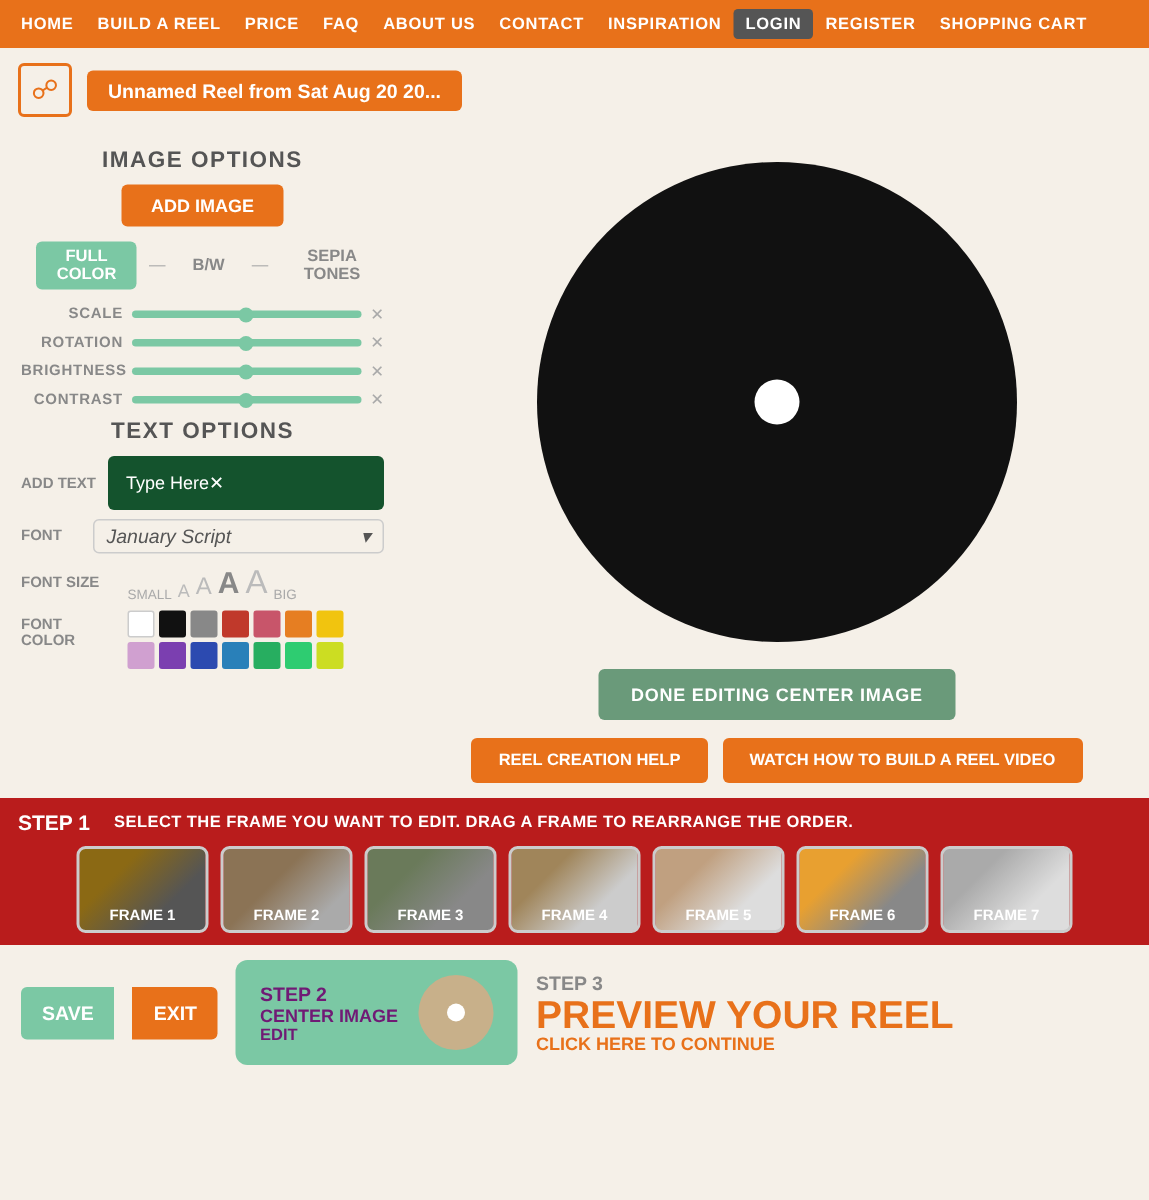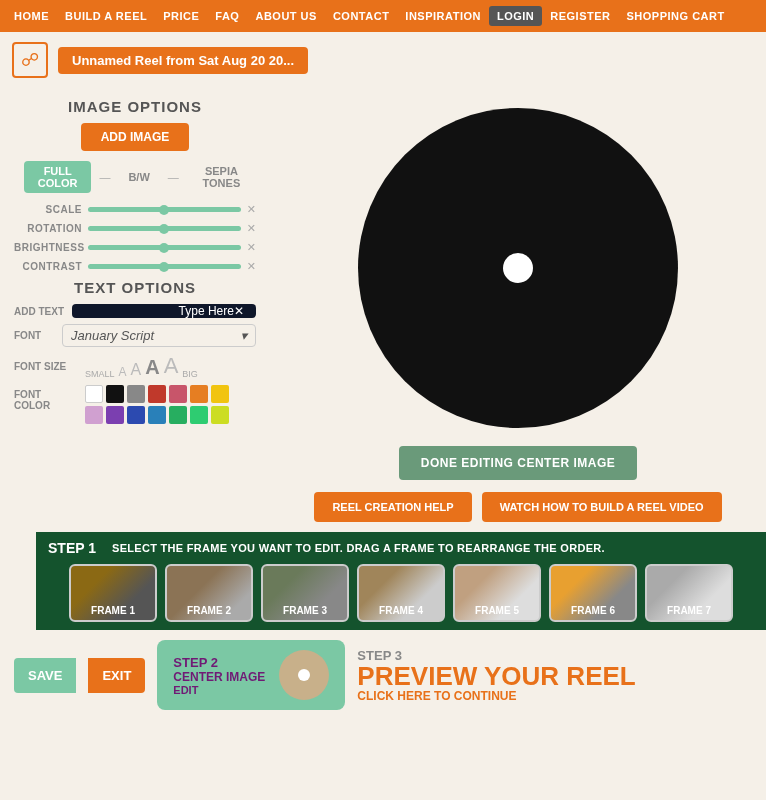--- a/index.html
+++ b/index.html
@@ -175,29 +175,29 @@
       gap: 8px;
       margin-bottom: 6px;
     }
     .add-text-label {
       font-size: 10px;
       font-weight: bold;
       color: #888;
       text-transform: uppercase;
     }
     .type-here-box {
-      background: #0f172a;
-      color: white;
-      padding: 0 12px;
+      background: #14532d;
+      color: white;
+      padding: 11px 12px;
       border-radius: 4px;
       font-size: 12px;
       flex: 1;
       display: flex;
       align-items: center;
-      justify-content: flex-end;
+      justify-content: flex-start;
     }
     .type-here-x {
       color: white;
       cursor: pointer;
       font-size: 12px;
     }
 
     .hint-text {
       font-size: 9px;
       color: #888;
@@ -353,23 +353,22 @@
       padding: 9px 18px;
       border-radius: 4px;
       font-size: 11px;
       font-weight: bold;
       cursor: pointer;
       text-transform: uppercase;
     }
 
     
     #step1-strip {
-      background: #14532d;
+      background: #b91c1c;
       padding: 8px 12px;
-      margin-left: 36px;
     }
     .step1-header {
       display: flex;
       align-items: center;
       gap: 16px;
       margin-bottom: 8px;
     }
     .step1-label {
       color: white;
       font-size: 14px;

